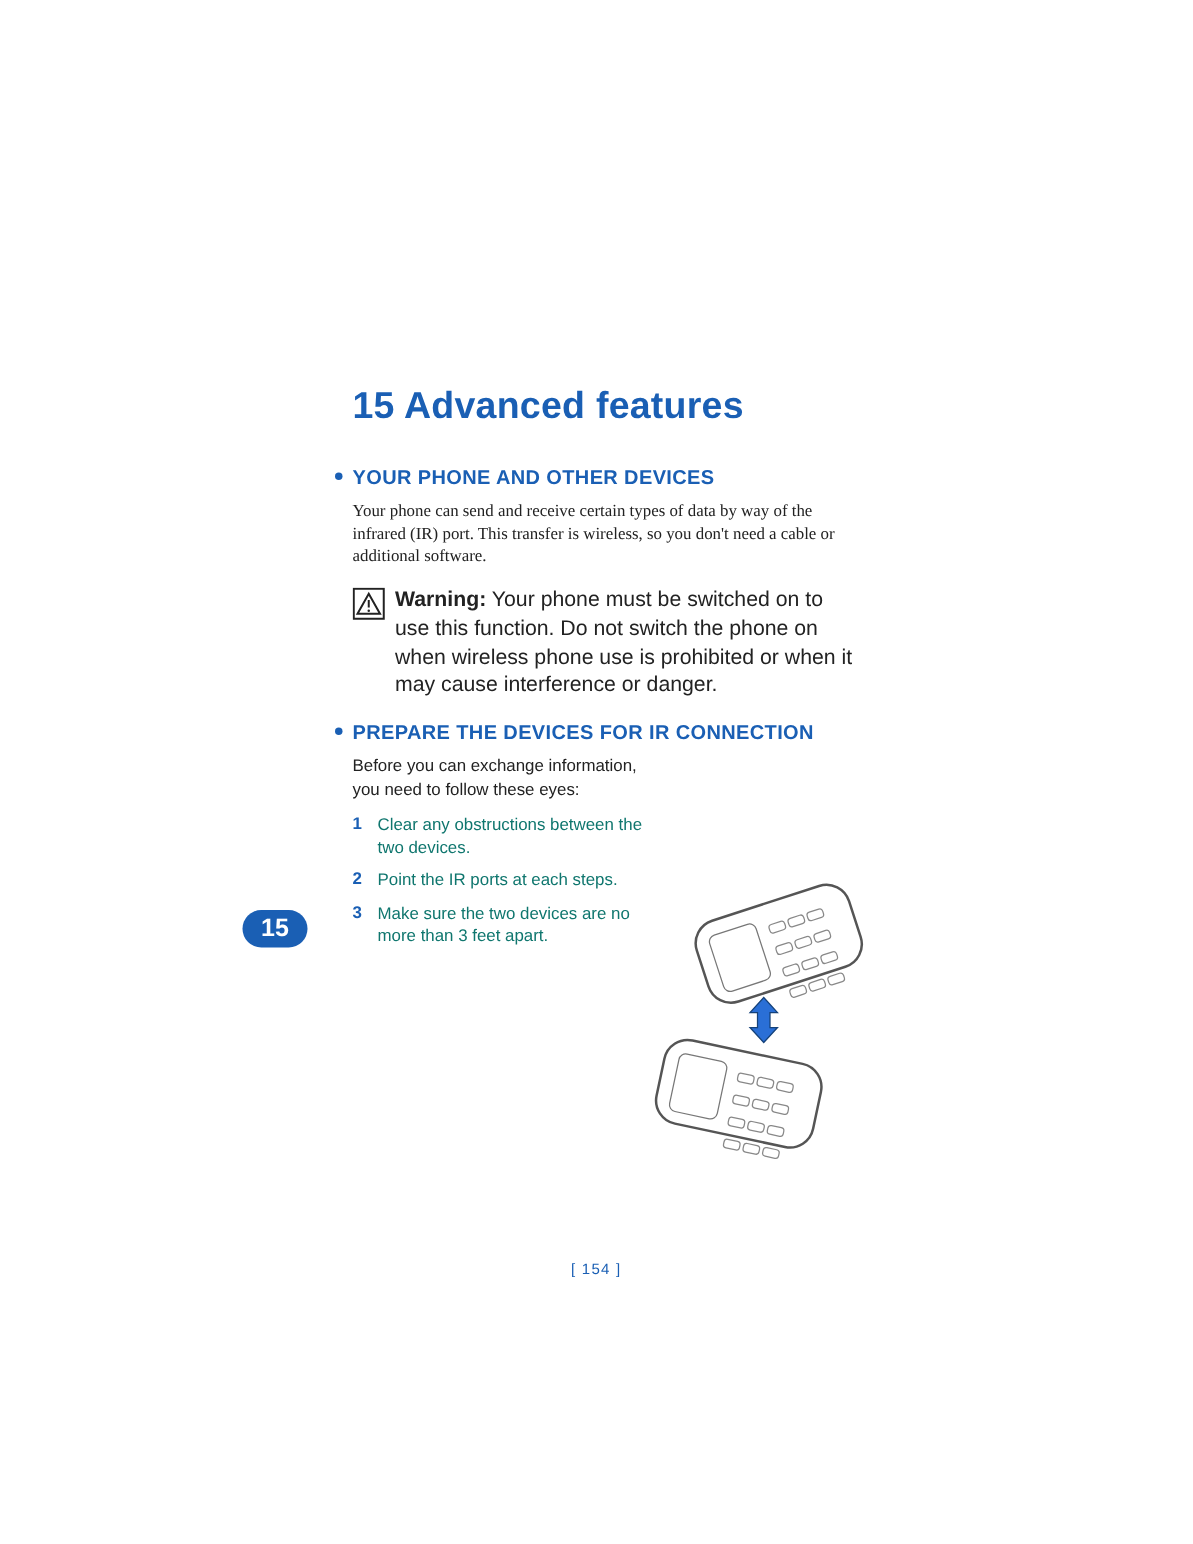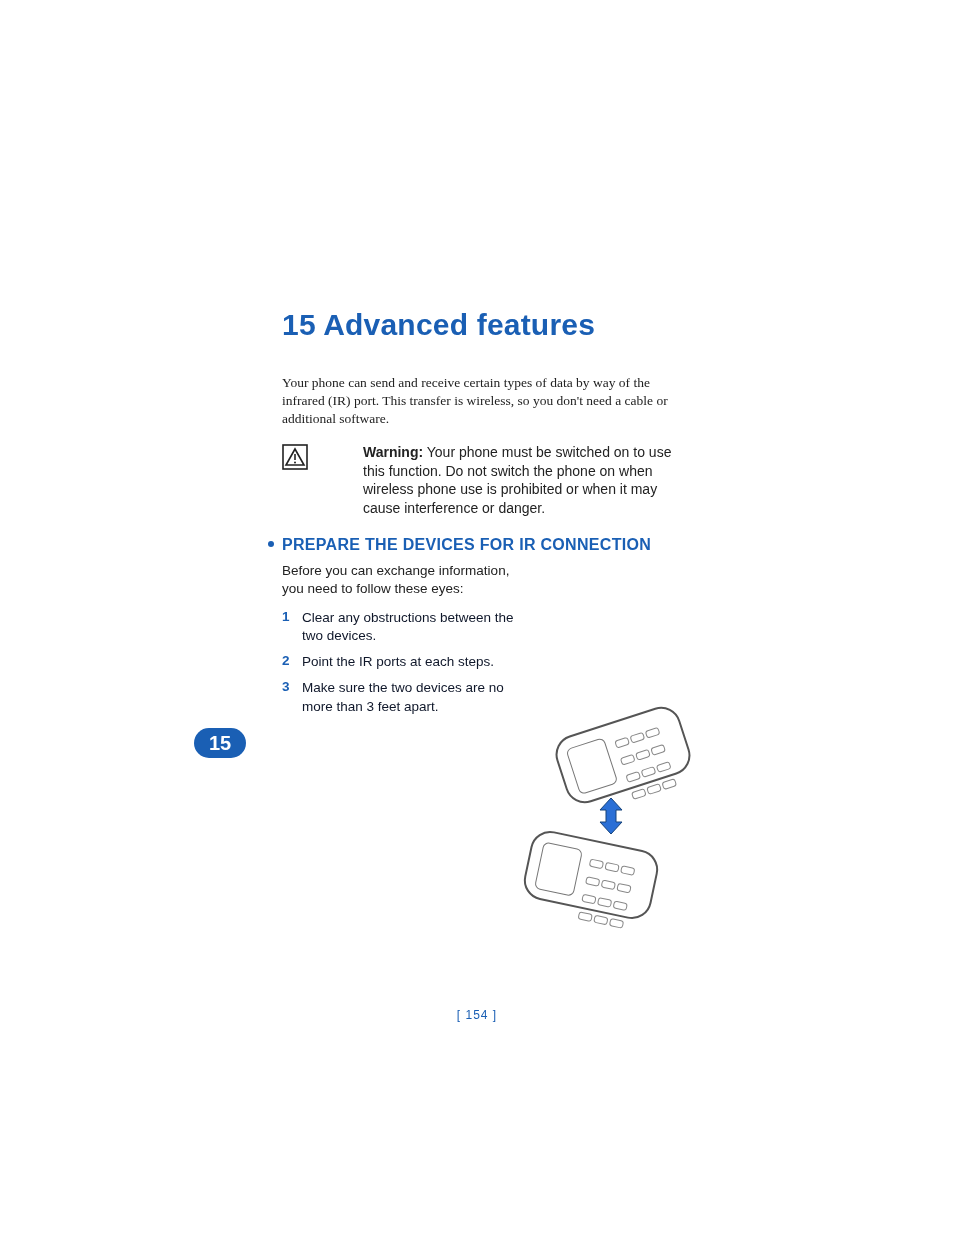--- a/index.html
+++ b/index.html
@@ -58,24 +58,23 @@
     width: 402px;
     display: flex;
     margin-bottom: 10px;
   }
   .warn-row .icon {
     flex: 0 0 34px;
     padding-top: 1px;
   }
   .warn-row .txt {
     flex: 1;
-    font-size: 14px;
+    font-size: 17px;
     line-height: 1.35;
     color: #222;
-    margin-left: 47px;
   }
   .warn-row .txt b { font-weight: bold; }
   .steps-area {
     margin-left: 282px;
     width: 420px;
   }
   .steps-intro {
     font-size: 13.5px;
     line-height: 1.35;
     width: 230px;
@@ -90,21 +89,21 @@
   .step-num {
     flex: 0 0 20px;
     font-size: 13.5px;
     font-weight: bold;
     color: #1a5fb4;
   }
   .step-txt {
     flex: 1;
     font-size: 13.5px;
     line-height: 1.35;
-    color: #0f172a;
+    color: #0f766e;
   }
   .page-tab {
     position: absolute;
     left: 194px;
     top: 728px;
     width: 52px;
     height: 30px;
     background: #1a5fb4;
     border-radius: 16px;
     color: #fff;
@@ -182,20 +181,23 @@
 <body>
 
 <div class="page">
 
   <h1 class="chapter-title">
     <span>15</span>
     <span> </span>
     <span>Advanced features</span>
   </h1>
 
+  <h2 class="section-heading">
+    <span class="bullet"></span><span>YOUR PHONE AND OTHER DEVICES</span>
+  </h2>
 
   <p class="para">Your phone can send and receive certain types of data by way of the infrared (IR) port. This transfer is wireless, so you don't need a cable or additional software.</p>
 
   <div class="warn-row">
     <div class="icon">
       <svg width="26" height="26" viewBox="0 0 26 26">
         <rect x="1" y="1" width="24" height="24" fill="none" stroke="#222" stroke-width="1.6"></rect>
         <path d="M13 5 L22 21 L4 21 Z" fill="none" stroke="#222" stroke-width="1.6"></path>
         <line x1="13" y1="10" x2="13" y2="16" stroke="#222" stroke-width="1.6"></line>
         <circle cx="13" cy="18.5" r="1" fill="#222"></circle>

